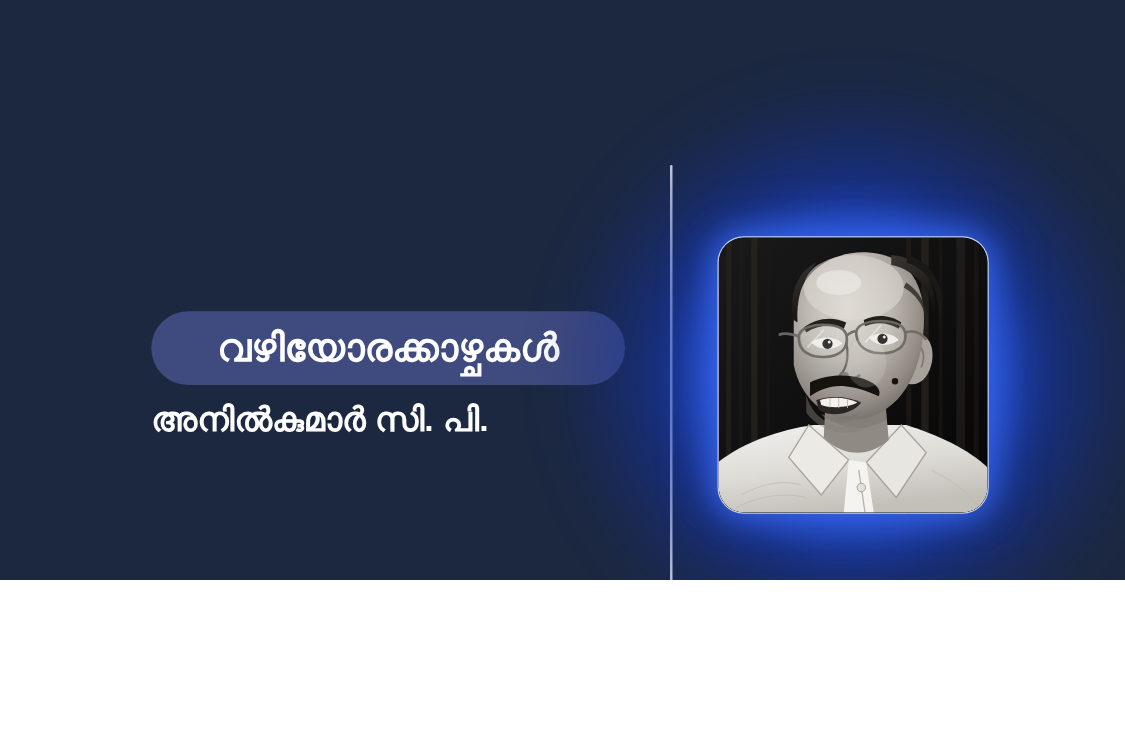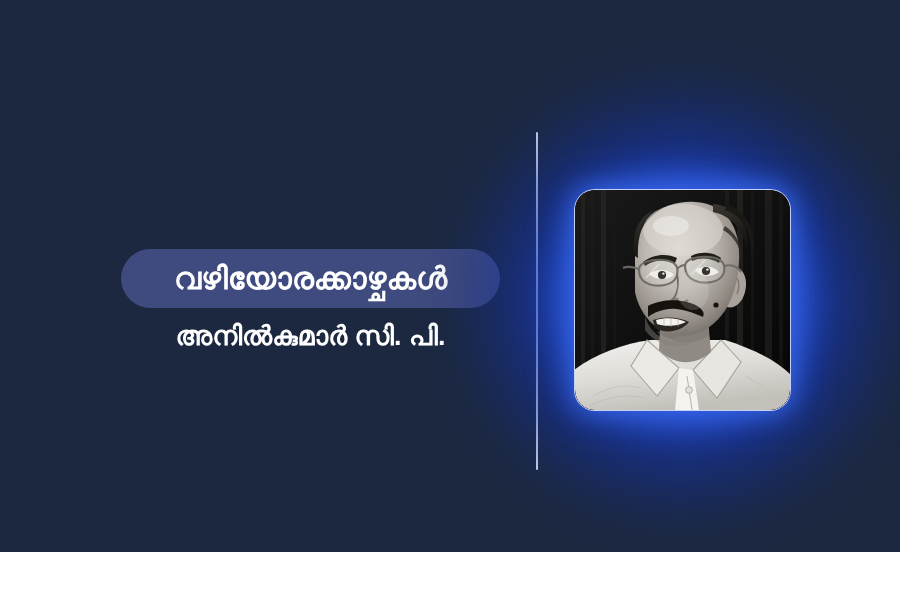--- a/index.html
+++ b/index.html
@@ -10,21 +10,21 @@
   body {
     width: 900px;
     height: 600px;
     overflow: hidden;
     font-family: "Liberation Sans", "DejaVu Sans", sans-serif;
   }
 
   #canvas {
     position: relative;
     width: 900px;
-    height: 552px;
+    height: 464px;
     background: #1c2840;
     overflow: hidden;
   }
 
   
   .left-block {
     position: absolute;
     left: 0;
     top: 0;
     width: 520px;
@@ -54,21 +54,20 @@
     white-space: nowrap;
     text-align: center;
     font-family: "Liberation Sans", "DejaVu Sans", sans-serif;
   }
 
   .author-line {
     position: absolute;
     left: 121px;
     top: 320px;
     width: 379px;
-    text-align: center;
     color: #ffffff;
     font-size: 27px;
     font-weight: 700;
     line-height: 1.2;
     white-space: nowrap;
     font-family: "Liberation Sans", "DejaVu Sans", sans-serif;
   }
 
   
   .divider {

